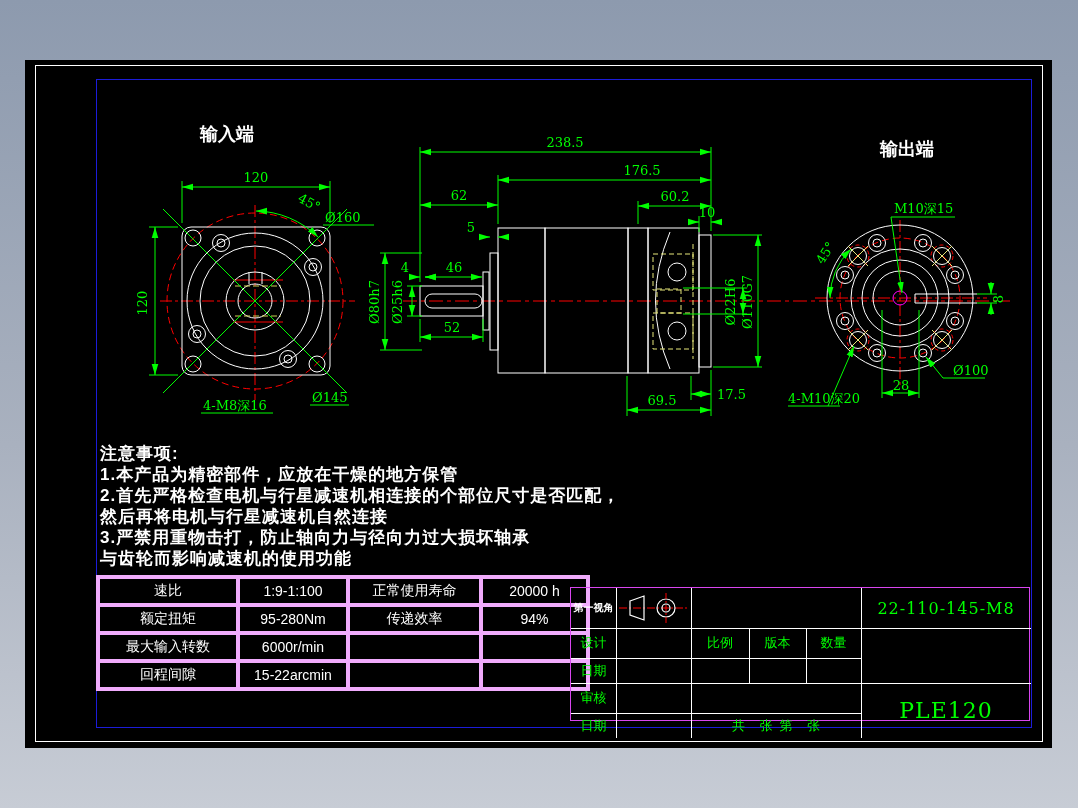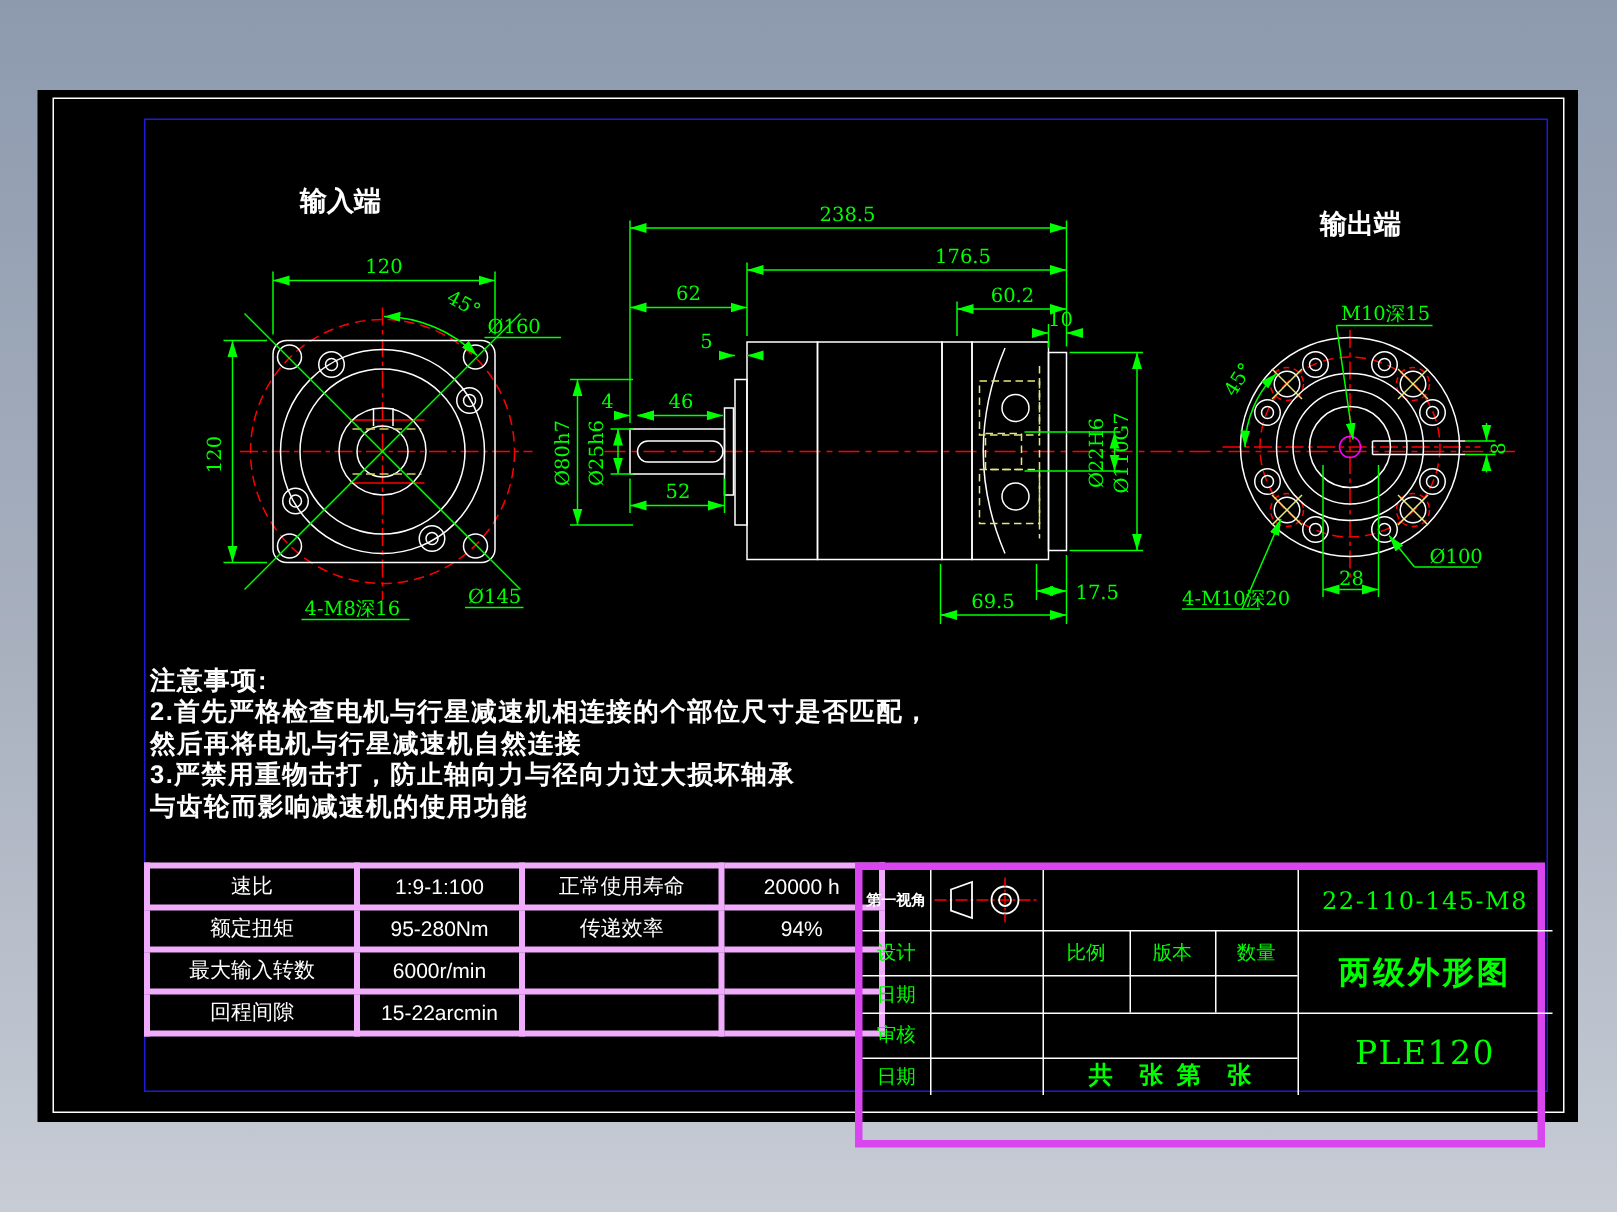--- a/index.html
+++ b/index.html
@@ -8,31 +8,31 @@
     background:linear-gradient(180deg,#8d9aae 0%,#a9b1bf 55%,#c7ccd5 100%);
     font-family:"Liberation Sans",sans-serif;
   }
   .canvas{position:absolute;left:25px;top:60px;width:1027px;height:688px;background:#000;}
   .frame-white{position:absolute;left:10px;top:5px;width:1006px;height:675px;border:1px solid #fff;}
   .frame-blue{position:absolute;left:71px;top:19px;width:934px;height:647px;border:1px solid #1c1cd8;}
   svg.drawing{position:absolute;left:0;top:0;}
   .notes{position:absolute;left:75px;top:383px;color:#fff;font-size:17px;font-weight:bold;letter-spacing:1px;line-height:21px;white-space:nowrap;}
   .spec-table{position:absolute;left:71px;top:515px;border-collapse:collapse;table-layout:fixed;color:#fff;font-size:14px;}
   .spec-table td{border:4px solid #f0abfc;text-align:center;height:24px;padding:0;overflow:hidden;white-space:nowrap;}
-  .tb{position:absolute;left:545px;top:515px;width:460px;height:190px;border:5px solid #d946ef;box-sizing:border-box;color:#00ff00;}
+  .tb{position:absolute;left:545px;top:527px;width:460px;height:134px;border:1px solid #d946ef;box-sizing:border-box;color:#00ff00;}
   .tb .vl,.tb .hl{position:absolute;background:#fff;}
   .tb .vl{width:1px;}
   .tb .hl{height:1px;}
   .cell{position:absolute;display:flex;align-items:center;justify-content:center;overflow:hidden;white-space:nowrap;}
   .g13{font-size:13px;}
   .pn{font-family:"DejaVu Serif",serif;font-size:16px;letter-spacing:1px;}
   .dn{font-size:21px;font-weight:bold;letter-spacing:2px;}
   .md{font-family:"DejaVu Serif",serif;font-size:22px;letter-spacing:1px;}
   .fa{color:#fff;font-size:10px;font-weight:bold;}
-  .sheets{white-space:pre;font-size:16px;font-weight:bold;}
+  .sheets{white-space:pre;font-size:13px;font-weight:normal;}
   text{font-family:"DejaVu Serif",serif;font-size:13px;fill:#00ff00;}
   .vtitle{font-family:"Liberation Sans",sans-serif;font-size:18px;font-weight:bold;fill:#fff;}
 </style>
 </head>
 <body>
 
 <div class="canvas">
   <div class="frame-white"></div>
   <div class="frame-blue"></div>
 
@@ -257,20 +257,21 @@
       <text x="798" y="205" transform="rotate(-58 798 205)">45°</text>
       <text x="928" y="315">Ø100</text>
       <text x="763" y="343">4-M10深20</text>
       <text x="876" y="330" text-anchor="middle">28</text>
       <text x="978" y="239" text-anchor="middle" transform="rotate(-90 978 239)">8</text>
     </g>
   </svg>
 
   <div class="notes">
     <div>注意事项:</div>
+    <div>1.本产品为精密部件，应放在干燥的地方保管</div>
     <div>2.首先严格检查电机与行星减速机相连接的个部位尺寸是否匹配，</div>
     <div>然后再将电机与行星减速机自然连接</div>
     <div>3.严禁用重物击打，防止轴向力与径向力过大损坏轴承</div>
     <div>与齿轮而影响减速机的使用功能</div>
   </div>
 
   <table class="spec-table">
     <tbody>
         <tr>
       <td style="width:136px">速比</td>
@@ -321,21 +322,20 @@
       </svg>
     </div>
     <div class="cell" style="left:120px;top:0;width:170px;height:40px"></div>
     <div class="cell pn" style="left:290px;top:0;width:170px;height:40px">22-110-145-M8</div>
 
     <div class="cell g13" style="left:0;top:40px;width:45px;height:30px">设计</div>
     <div class="cell" style="left:45px;top:40px;width:75px;height:30px"></div>
     <div class="cell g13" style="left:120px;top:40px;width:58px;height:30px">比例</div>
     <div class="cell g13" style="left:178px;top:40px;width:57px;height:30px">版本</div>
     <div class="cell g13" style="left:235px;top:40px;width:55px;height:30px">数量</div>
-    <div class="cell dn" style="left:290px;top:40px;width:170px;height:55px">两级外形图</div>
 
     <div class="cell g13" style="left:0;top:70px;width:45px;height:25px">日期</div>
     <div class="cell" style="left:45px;top:70px;width:75px;height:25px"></div>
     <div class="cell" style="left:120px;top:70px;width:58px;height:25px"></div>
     <div class="cell" style="left:178px;top:70px;width:57px;height:25px"></div>
     <div class="cell" style="left:235px;top:70px;width:55px;height:25px"></div>
 
     <div class="cell g13" style="left:0;top:95px;width:45px;height:30px">审核</div>
     <div class="cell" style="left:45px;top:95px;width:75px;height:30px"></div>
     <div class="cell" style="left:120px;top:95px;width:170px;height:30px"></div>

